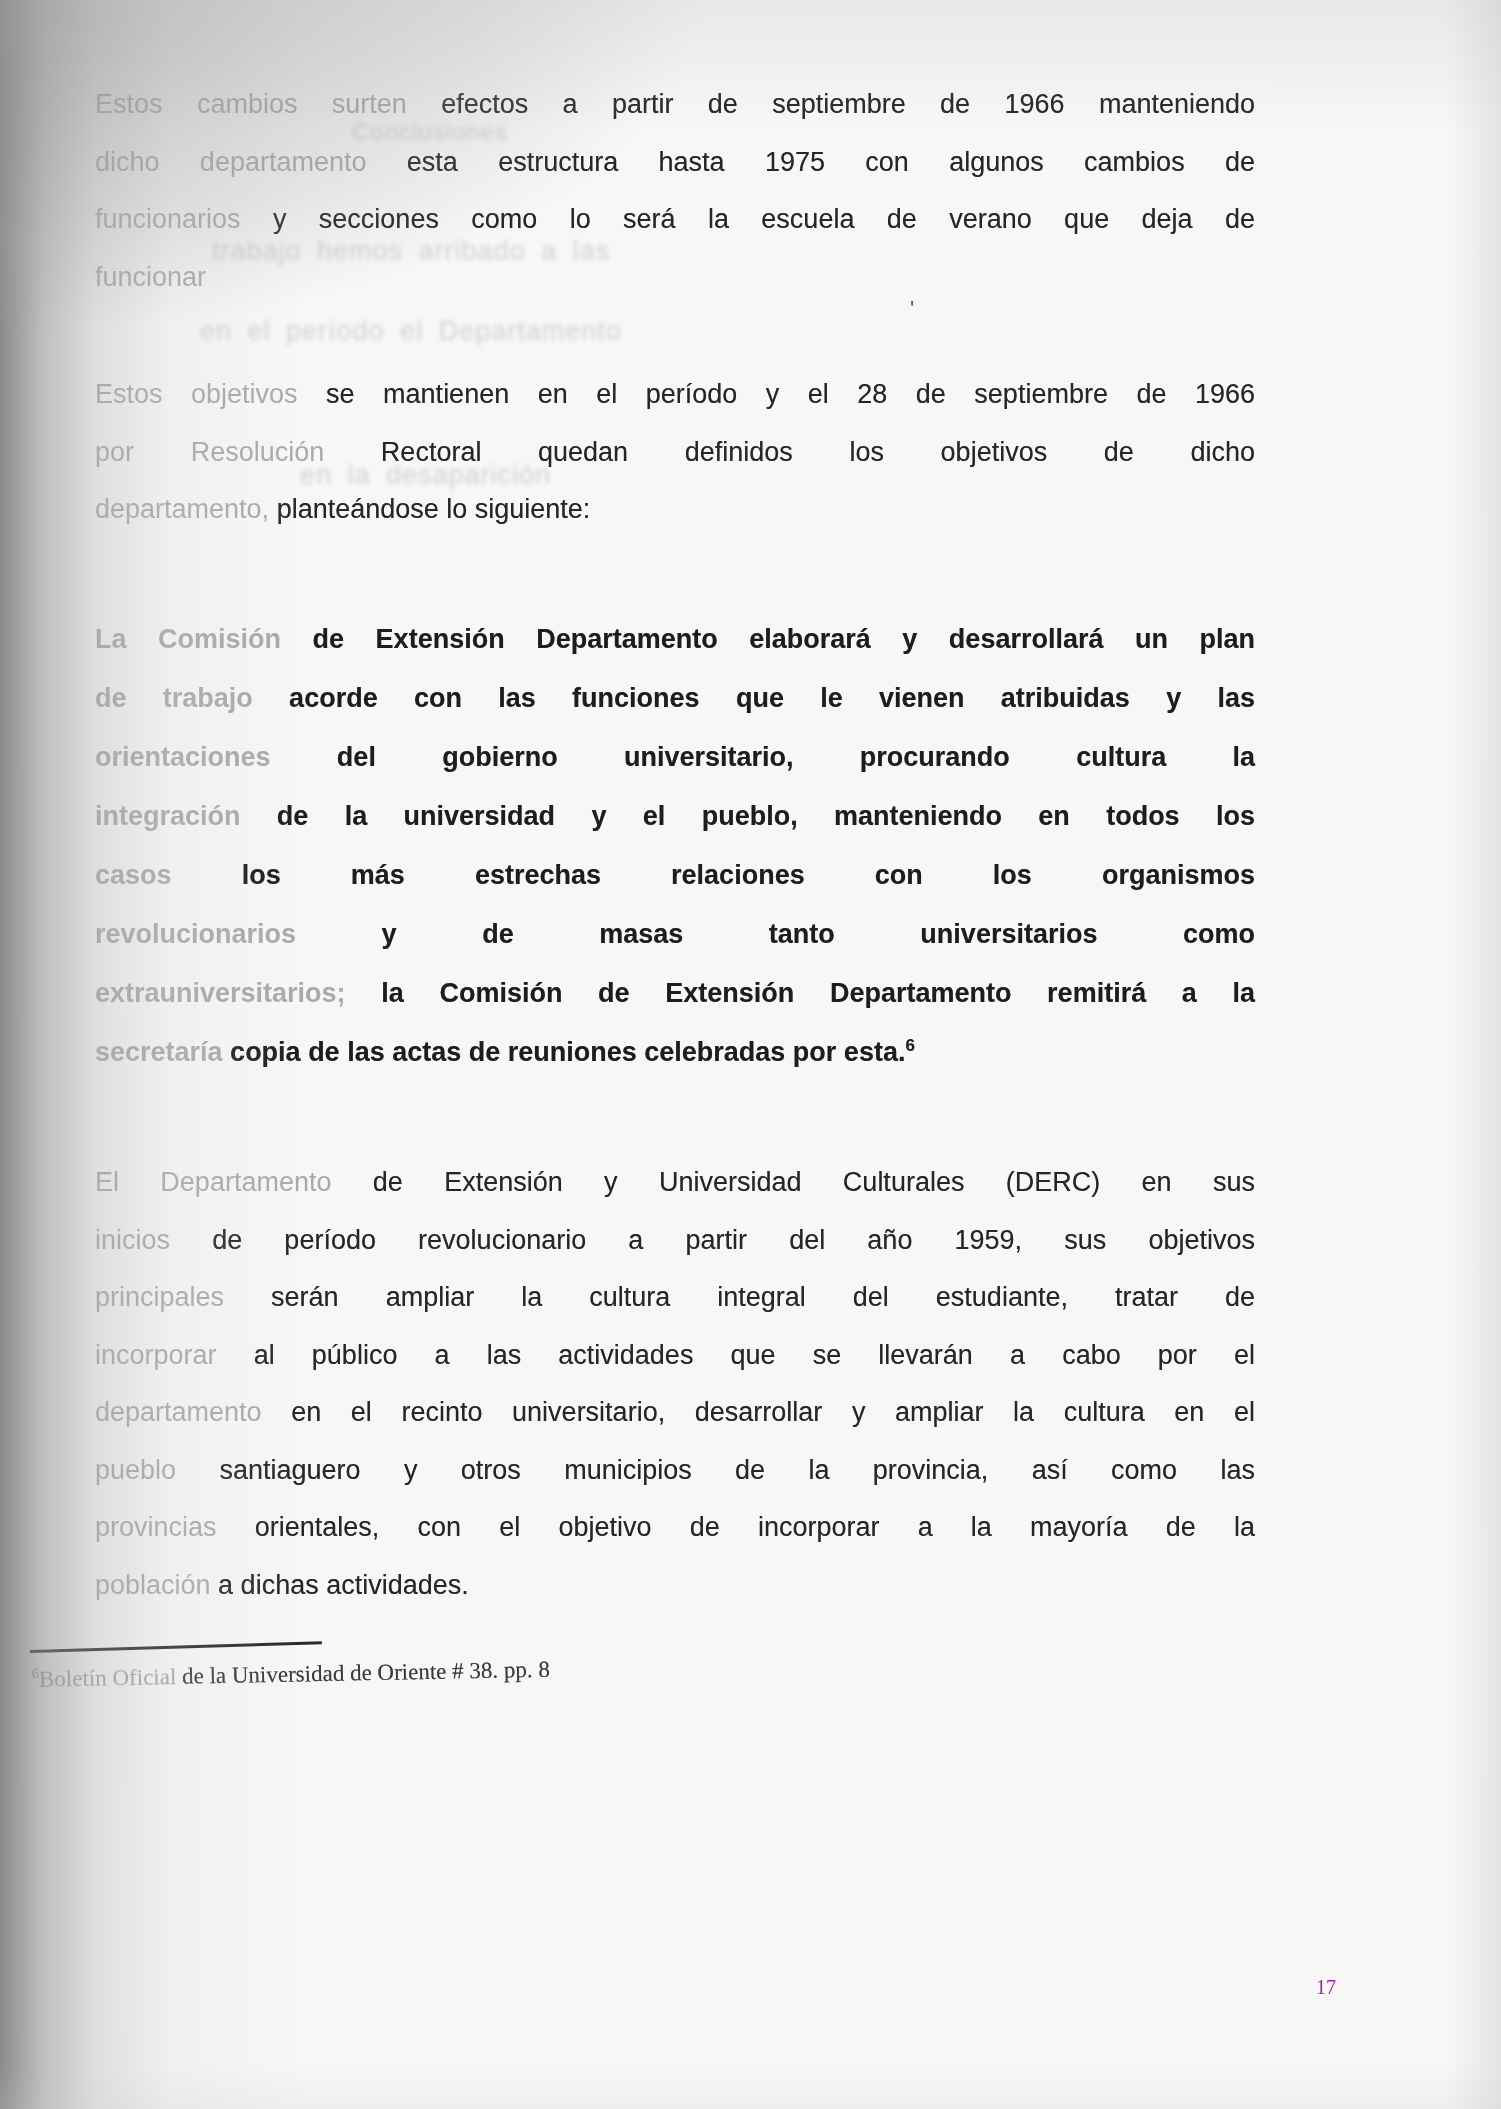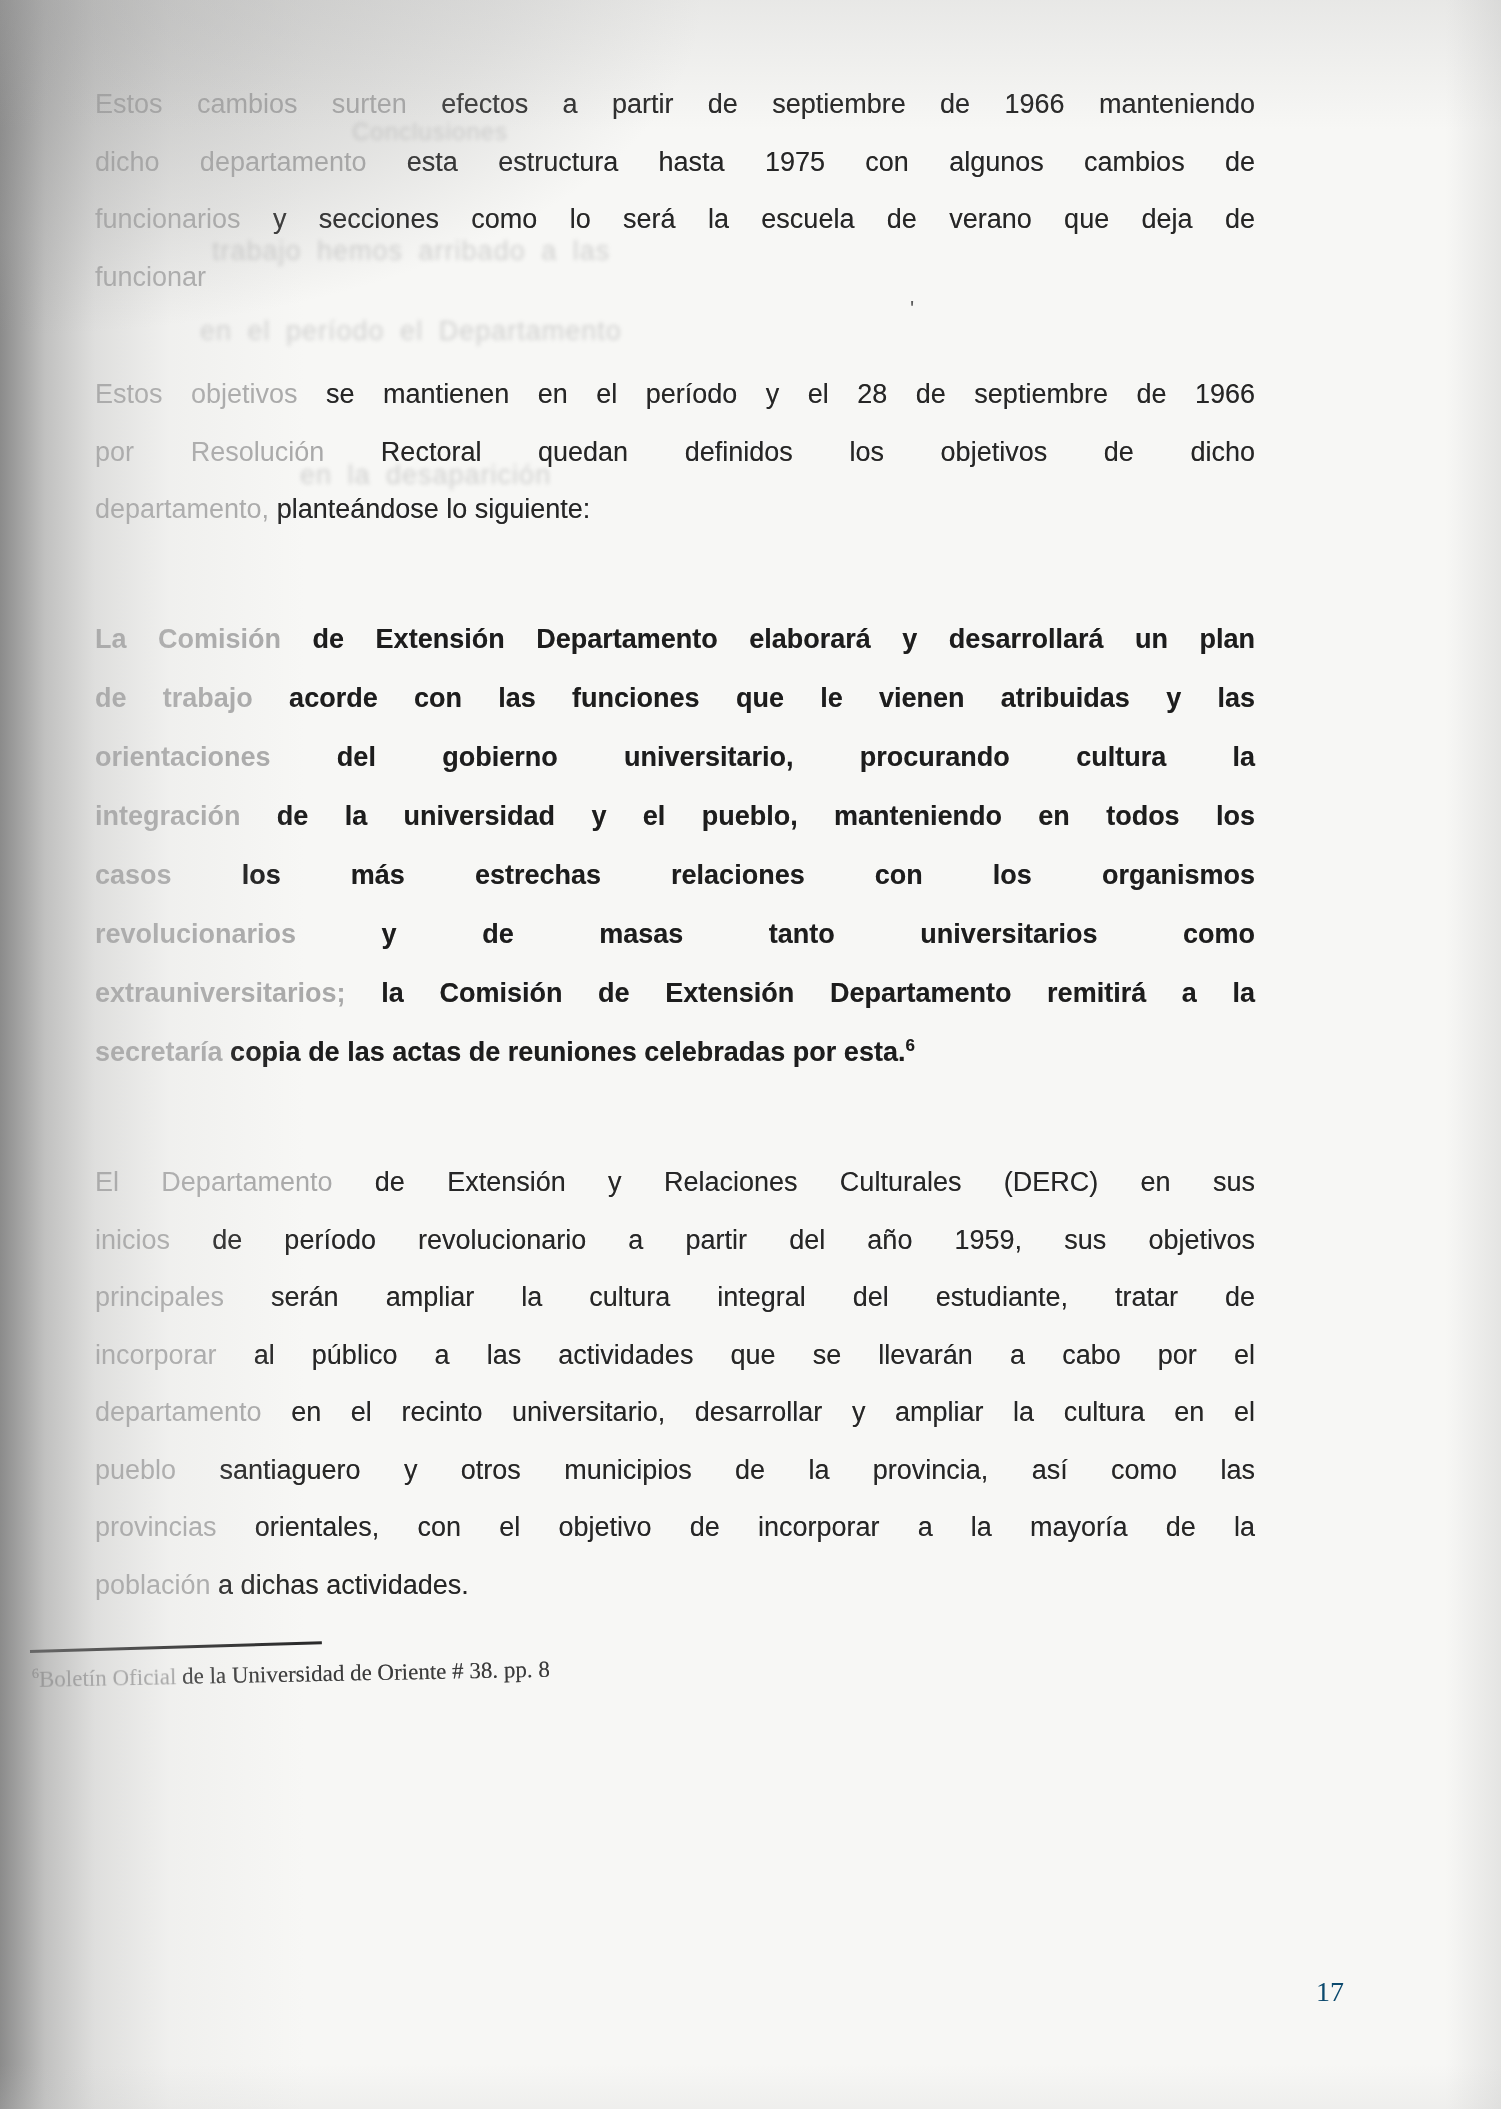--- a/index.html
+++ b/index.html
@@ -66,21 +66,21 @@
     font-size:23px;color:#3b3b3b;
     transform:rotate(-1.1deg);transform-origin:left center;
     text-shadow:0 0 0.5px rgba(50,50,50,0.5);
   }
   .footnote .fd{filter:blur(0.7px);color:#a2a2a2;}
   .footnote sup{font-size:14px;color:#b5b5b5;}
 
   .page-number{
     position:absolute;left:1316px;top:1976px;
     font-family:"Liberation Serif",serif;
-    font-size:28px;color:#0c4a6e;
+    font-size:20px;color:#a21caf;
   }
 </style>
 </head>
 <body>
 
 <div class="page">
 
   <div class="ghost" style="left:352px;top:118px;font-size:24px;">Conclusiones</div>
   <div class="ghost" style="left:212px;top:236px;">trabajo hemos arribado a las</div>
   <div class="ghost" style="left:200px;top:316px;">en el período el Departamento</div>
@@ -105,21 +105,21 @@
     <div class="line j"><span class="fd">de trabajo</span><span> acorde con las funciones que le vienen atribuidas y las</span></div>
     <div class="line j"><span class="fd">orientaciones</span><span> del gobierno universitario, procurando cultura la</span></div>
     <div class="line j"><span class="fd">integración</span><span> de la universidad y el pueblo, manteniendo en todos los</span></div>
     <div class="line j"><span class="fd">casos</span><span> los más estrechas relaciones con los organismos</span></div>
     <div class="line j"><span class="fd">revolucionarios</span><span> y de masas tanto universitarios como</span></div>
     <div class="line j"><span class="fd">extrauniversitarios;</span><span> la Comisión de Extensión Departamento remitirá a la</span></div>
     <div class="line"><span class="fd">secretaría</span><span> copia de las actas de reuniones celebradas por esta.</span><sup class="fn">6</sup></div>
   </div>
 
   <div class="para" style="top:1154px;">
-    <div class="line j"><span class="fd">El Departamento</span><span> de Extensión y Relaciones Culturales (DERC) en sus</span></div>
+    <div class="line j"><span class="fd">El Departamento</span><span> de Extensión y Universidad Culturales (DERC) en sus</span></div>
     <div class="line j"><span class="fd">inicios</span><span> de período revolucionario a partir del año 1959, sus objetivos</span></div>
     <div class="line j"><span class="fd">principales</span><span> serán ampliar la cultura integral del estudiante, tratar de</span></div>
     <div class="line j"><span class="fd">incorporar</span><span> al público a las actividades que se llevarán a cabo por el</span></div>
     <div class="line j"><span class="fd">departamento</span><span> en el recinto universitario, desarrollar y ampliar la cultura en el</span></div>
     <div class="line j"><span class="fd">pueblo</span><span> santiaguero y otros municipios de la provincia, así como las</span></div>
     <div class="line j"><span class="fd">provincias</span><span> orientales, con el objetivo de incorporar a la mayoría de la</span></div>
     <div class="line"><span class="fd">población</span><span> a dichas actividades.</span></div>
   </div>
 
   <div class="footnote-rule"></div>

